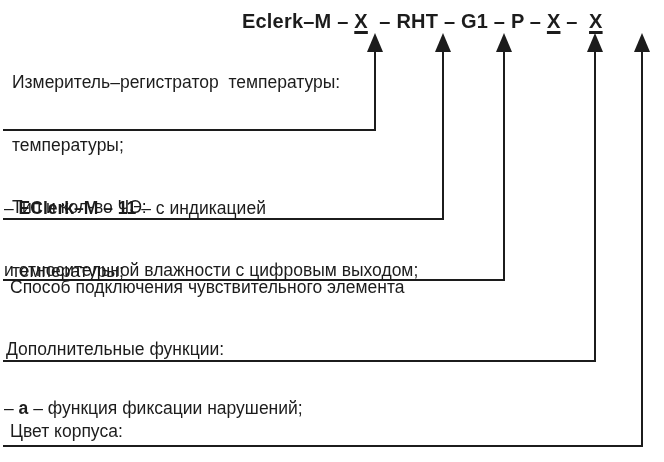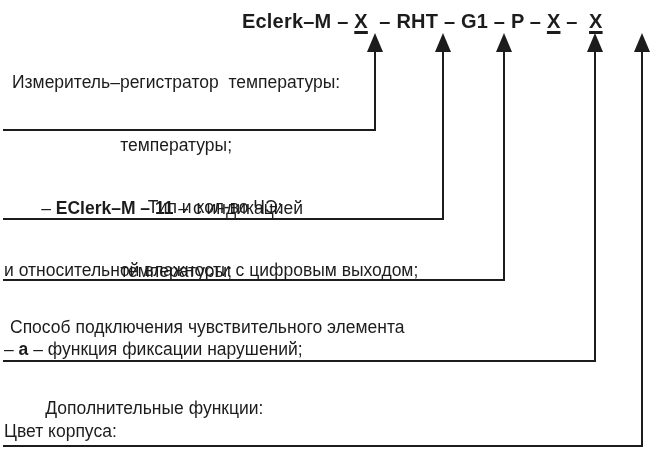--- a/index.html
+++ b/index.html
@@ -13,31 +13,31 @@
   }
   .title .u{
     text-decoration:underline;
     text-decoration-thickness:2.5px;
     text-underline-offset:3px;
   }
   .connectors{position:absolute;left:0;top:0;width:664px;height:462px;}
   .connectors path{stroke:#1c1c1c;stroke-width:2;fill:none;}
   .connectors polygon{fill:#1c1c1c;stroke:none;}
   .block{position:absolute;font-size:17.5px;line-height:21px;white-space:pre;}
-  .block .line{white-space:pre;text-align:center;}
+  .block .line{white-space:pre;}
   .block b{font-weight:bold;}
   .blk1{left:4px;top:30px;}
   .blk2{left:4px;top:155px;}
   .blk3{left:4px;top:235px;}
   .blk4{left:4px;top:301px;line-height:19.5px;}
   .blk5{left:4px;top:383px;line-height:19.5px;}
   .ind8{margin-left:8px;}
-  .ind6{margin-left:6px;margin-top:40px;}
+  .ind6{margin-left:6px;}
   .ind2{margin-left:2px;}
-  .ind10{margin-left:0;}
+  .ind10{margin-left:6px;}
 </style>
 </head>
 <body>
 
 <div class="canvas">
 
   <svg class="connectors" viewBox="0 0 664 462" xmlns="http://www.w3.org/2000/svg">
     <g>
       <path d="M3,130 H375 V48"></path>
       <polygon points="367,52 383,52 375,33"></polygon>
@@ -72,22 +72,22 @@
   <div class="block blk2">
     <div class="line ind8">Тип и кол-во ЧЭ:</div>
     <div class="line">и относительной влажности с цифровым выходом;</div>
   </div>
 
   <div class="block blk3">
     <div class="line ind6">Способ подключения чувствительного элемента</div>
   </div>
 
   <div class="block blk4">
+    <div class="line ind2">Дополнительные функции:</div>
     <div class="line"><span>– </span><b>а</b><span> – функция фиксации нарушений;</span></div>
-    <div class="line ind2">Дополнительные функции:</div>
     <div class="line"><span>– </span><b>« »</b><span> – нет.</span></div>
   </div>
 
   <div class="block blk5">
     <div class="line ind10">Цвет корпуса:</div>
     
     
   </div>
 
 </div>

